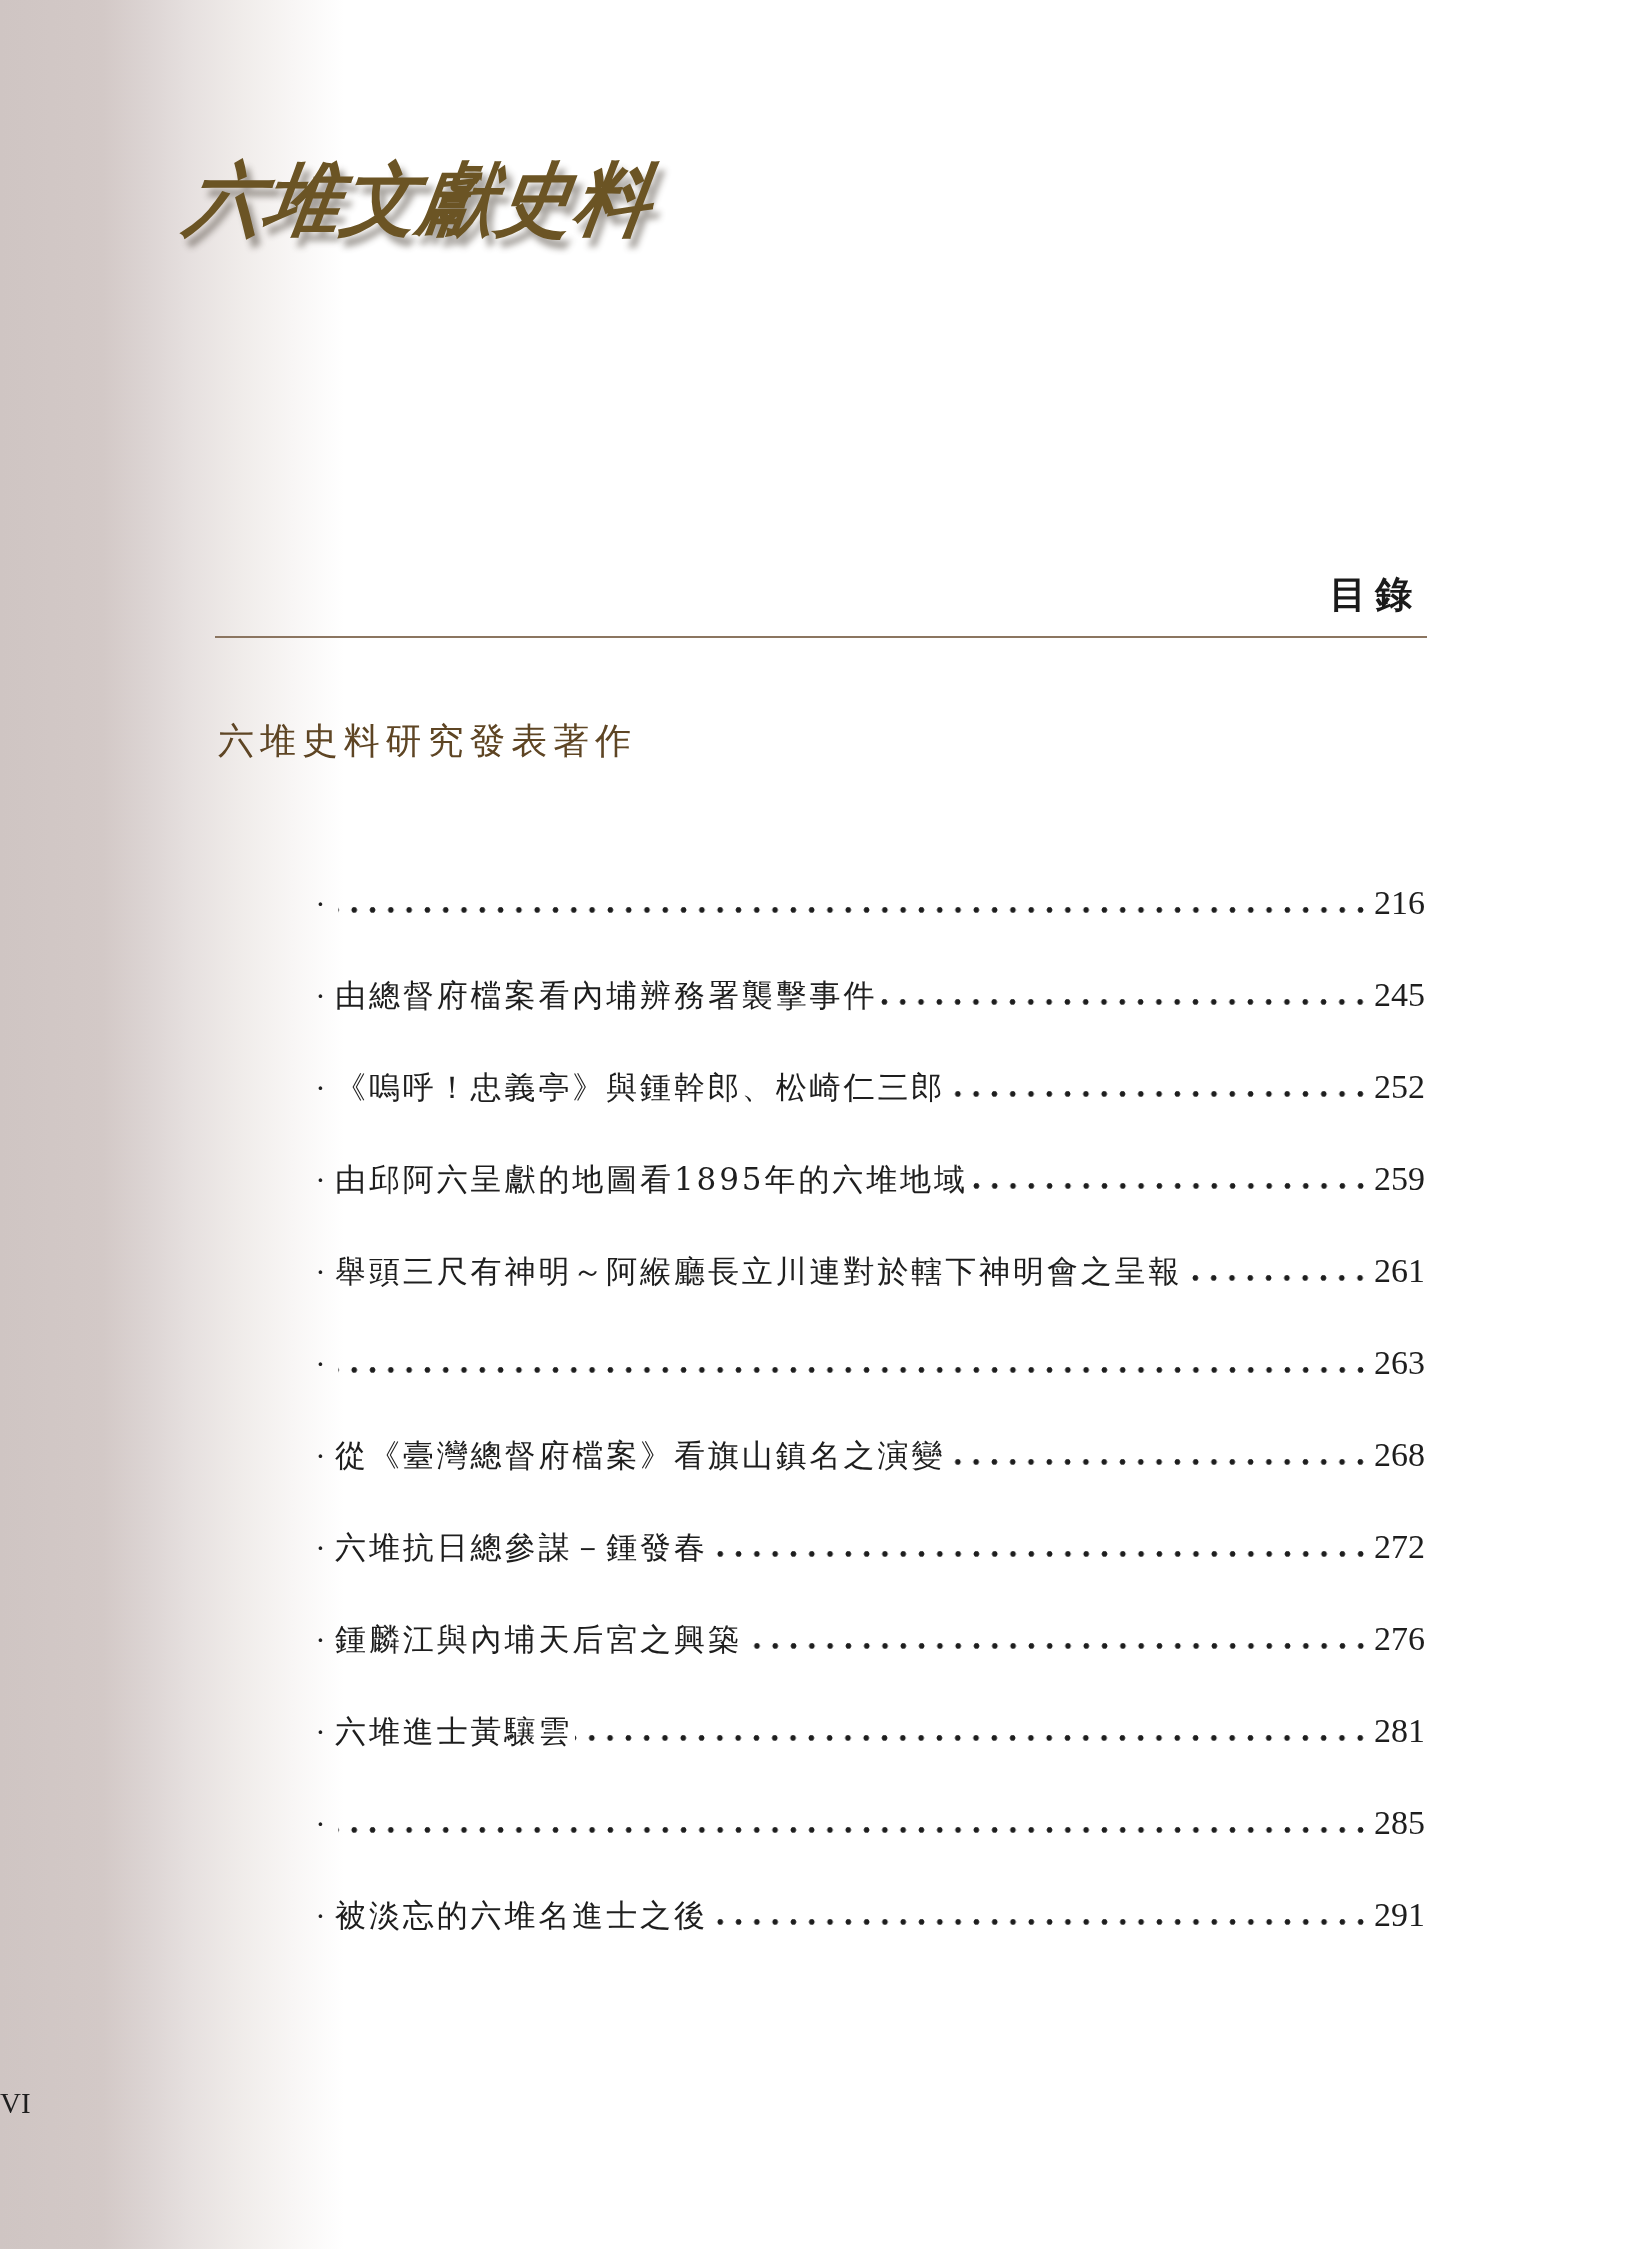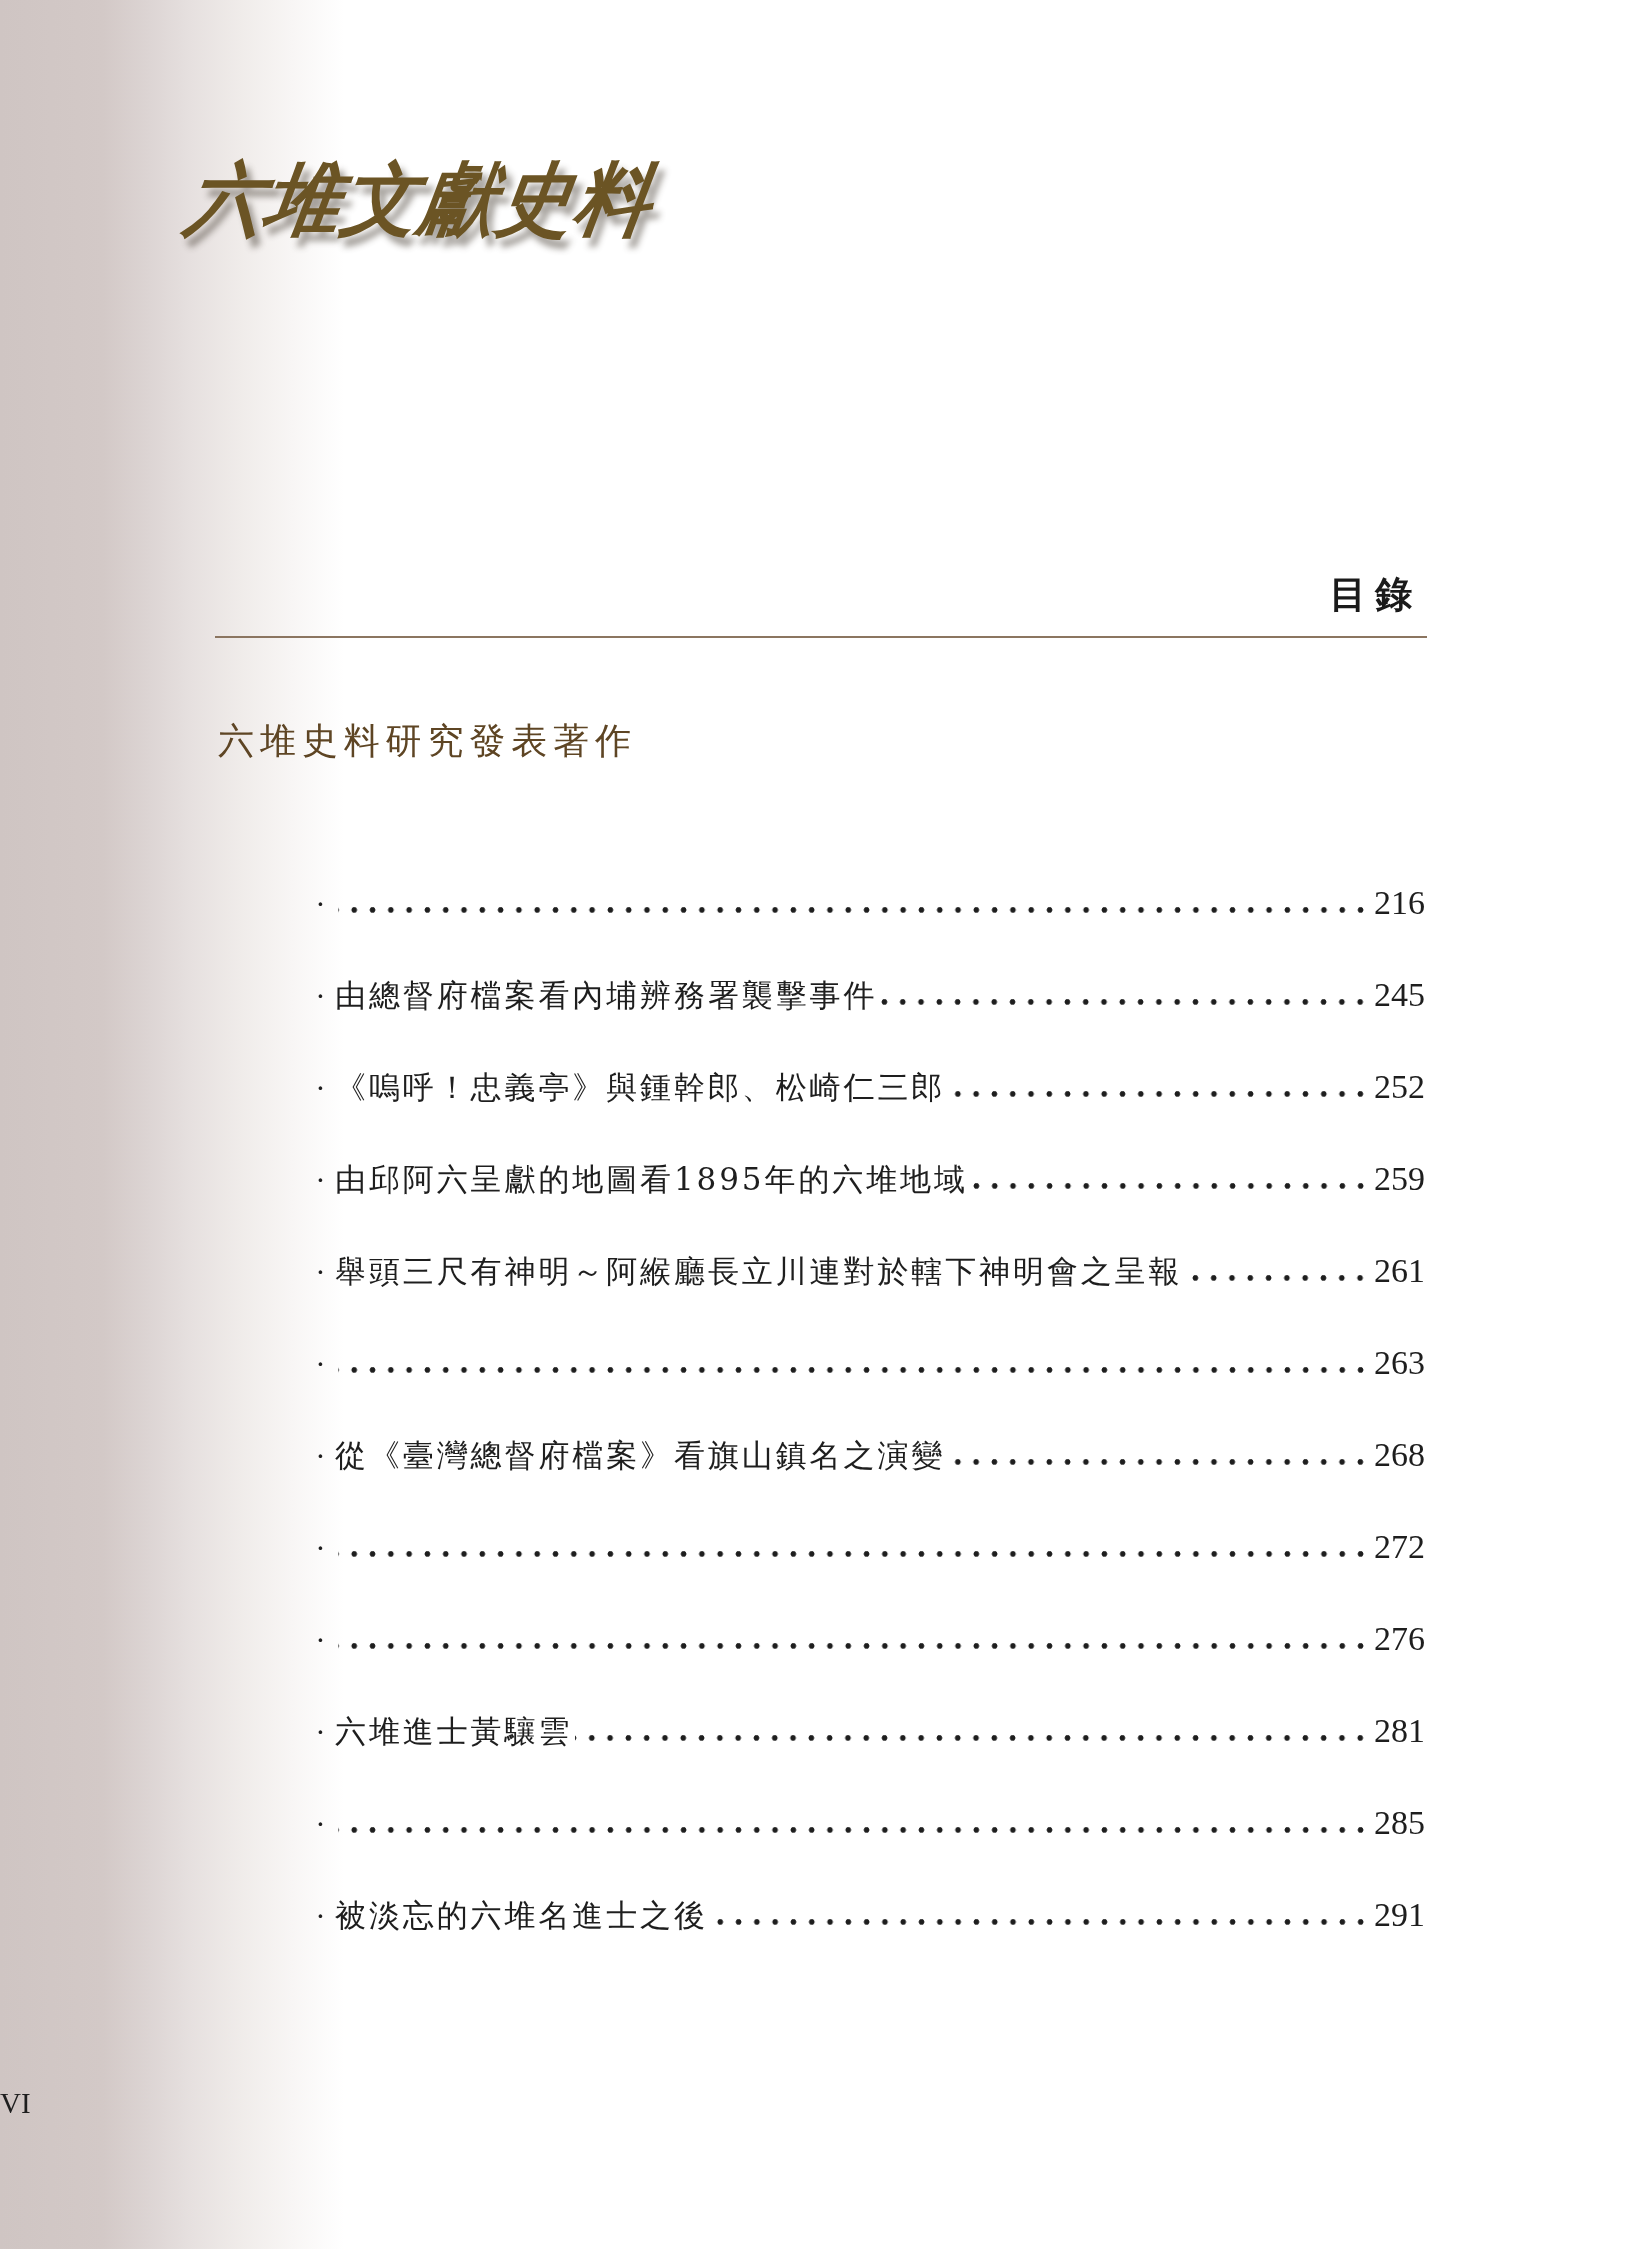--- a/index.html
+++ b/index.html
@@ -180,25 +180,27 @@
     <span class="toc-page">263</span>
   </li>
   <li class="toc-item">
     <span class="toc-bullet">·</span>
     <span class="toc-title">從《臺灣總督府檔案》看旗山鎮名之演變</span>
     <span class="toc-leader"></span>
     <span class="toc-page">268</span>
   </li>
   <li class="toc-item">
     <span class="toc-bullet">·</span>
+    <span class="toc-title">六堆抗日總參謀－鍾發春</span>
     <span class="toc-leader"></span>
     <span class="toc-page">272</span>
   </li>
   <li class="toc-item">
     <span class="toc-bullet">·</span>
+    <span class="toc-title">鍾麟江與內埔天后宮之興築</span>
     <span class="toc-leader"></span>
     <span class="toc-page">276</span>
   </li>
   <li class="toc-item">
     <span class="toc-bullet">·</span>
     <span class="toc-title">六堆進士黃驤雲</span>
     <span class="toc-leader"></span>
     <span class="toc-page">281</span>
   </li>
   <li class="toc-item">

